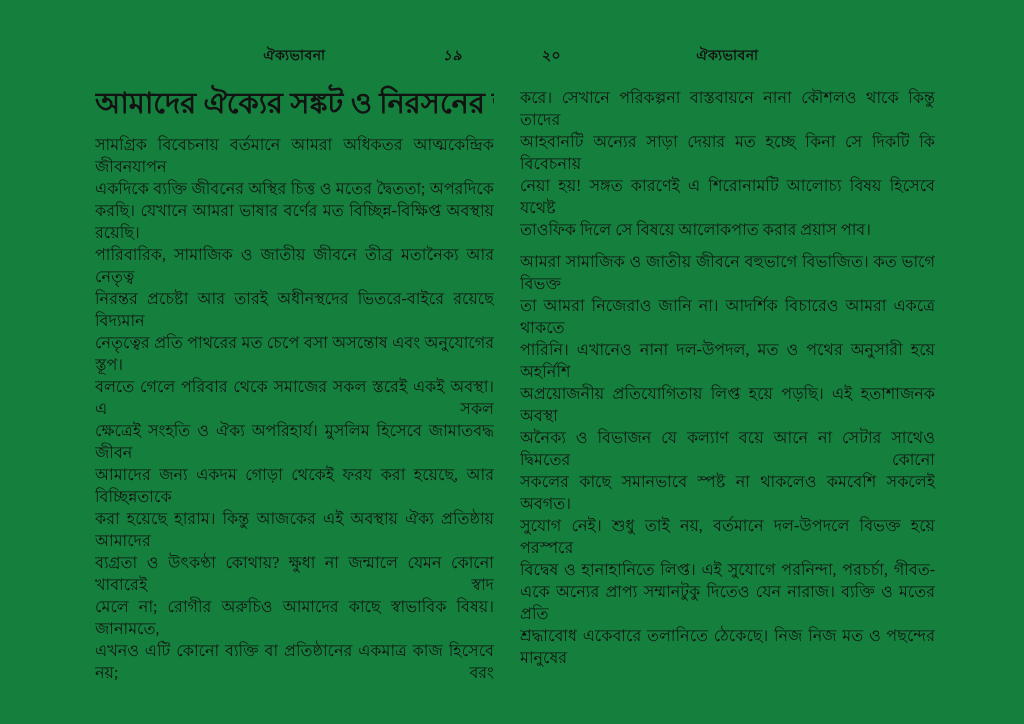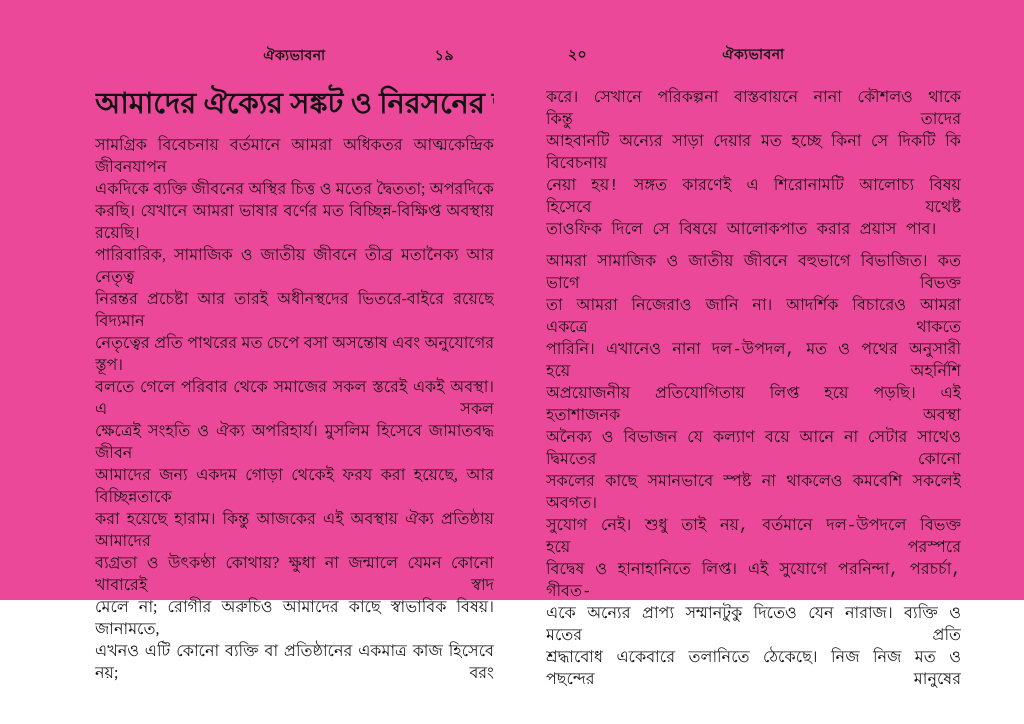--- a/index.html
+++ b/index.html
@@ -8,48 +8,48 @@
     background: #ffffff;
     width: 1024px;
     height: 724px;
     overflow: hidden;
     font-family: "Liberation Serif", "DejaVu Serif", serif;
     color: #121212;
   }
   .spread {
     position: relative;
     width: 1024px;
-    height: 600px;
-    background: #ec4899;
+    height: 724px;
+    background: #15803d;
   }
   .page {
     position: absolute;
     top: 0;
     height: 724px;
     overflow: hidden;
   }
   .page-left  { left: 95px;  width: 399px; }
-  .page-right { left: 546px; width: 415px; font-family: Liberation Mono, monospace; }
+  .page-right { left: 520px; width: 415px; }
 
   .page-header {
     position: relative;
     margin-top: 47px;
     height: 17px;
     font-size: 14px;
     line-height: 17px;
     font-weight: 600;
     letter-spacing: 0.5px;
   }
   .running-title {
     position: absolute;
     left: 50%;
     transform: translateX(-50%);
     white-space: nowrap;
   }
-  .page-left  .page-number { position: absolute; right: 40px; top: 0; }
+  .page-left  .page-number { position: absolute; right: 32px; top: 0; font-style: italic; }
   .page-right .page-number { position: absolute; left: 22px;  top: 0; }
 
   .chapter-title {
     margin: 21px 0 0 0;
     font-size: 29px;
     line-height: 36px;
     font-weight: 700;
     text-align: center;
     white-space: nowrap;
     letter-spacing: 0px;

